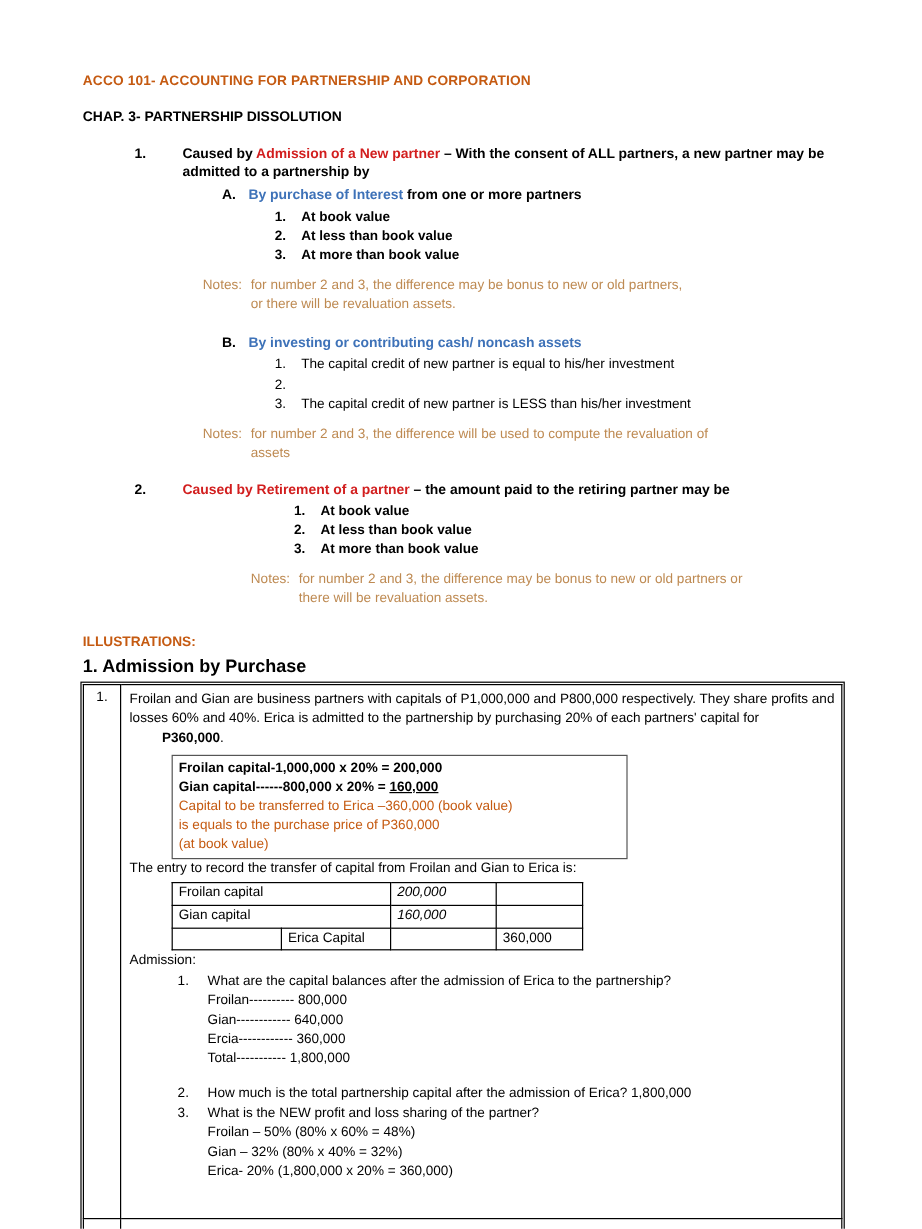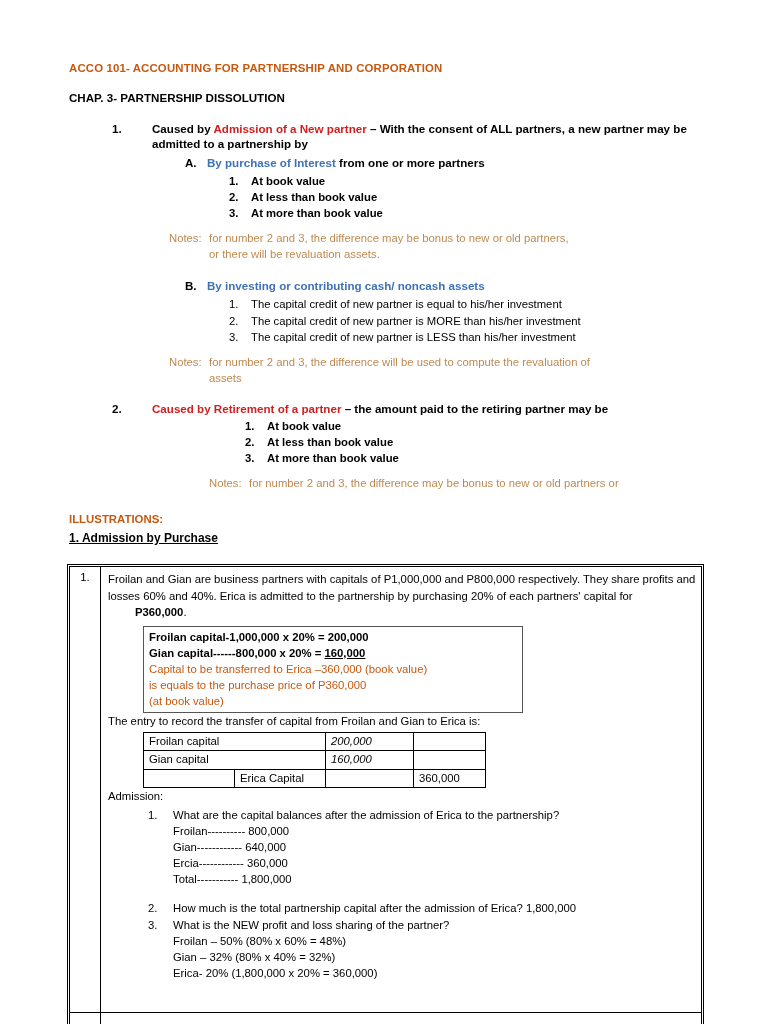--- a/index.html
+++ b/index.html
@@ -122,25 +122,24 @@
   .illus-head {
     color: #C55A11;
     font-weight: bold;
     font-size: 11.4px;
     margin-top: 22px;
     line-height: 1.2;
   }
   .illus-sub {
     color: #000000;
     font-weight: bold;
-    font-size: 12px;
+    font-size: 15px;
     margin-top: 4px;
-    margin-bottom: 21px;
+    margin-bottom: 5px;
     line-height: 1.2;
-    text-decoration: underline;
   }
 
   
   table.outer {
     border-collapse: collapse;
     width: 100%;
     table-layout: fixed;
     border: 1px solid #000;
     outline: 1px solid #000;
     outline-offset: 1px;
@@ -260,21 +259,20 @@
     <div class="num">B.</div>
     <div class="body"><span class="blue">By investing or contributing cash/ noncash assets</span></div>
   </div>
   <ul class="lvl3list indent-b">
     <li>
         <span class="num">1.</span>
         <span>The capital credit of new partner is equal to his/her investment</span>
       </li>
     <li>
         <span class="num">2.</span>
-        <span>The capital credit of new partner is MORE than his/her investment</span>
       </li>
     <li>
         <span class="num">3.</span>
         <span>The capital credit of new partner is LESS than his/her investment</span>
       </li>
   </ul>
   <div class="notes pos-b">
     <div class="nrow">
       <div class="nlabel">Notes:</div>
       <div class="ntext">for number 2 and 3, the difference will be used to compute the revaluation of</div>
@@ -300,20 +298,23 @@
       </li>
     <li>
         <span class="num">3.</span>
         <span>At more than book value</span>
       </li>
   </ul>
   <div class="notes pos-c">
     <div class="nrow">
       <div class="nlabel">Notes:</div>
       <div class="ntext">for number 2 and 3, the difference may be bonus to new or old partners or</div>
+    </div>
+    <div class="nrow" style="padding-left:40px">
+      <div class="ntext">there will be revaluation assets.</div>
     </div>
   </div>
 
   <div class="illus-head">ILLUSTRATIONS:</div>
   <div class="illus-sub">1. Admission by Purchase</div>
 
   <table class="outer">
     <tbody>
       <tr>
         <td class="idx">1.</td>

